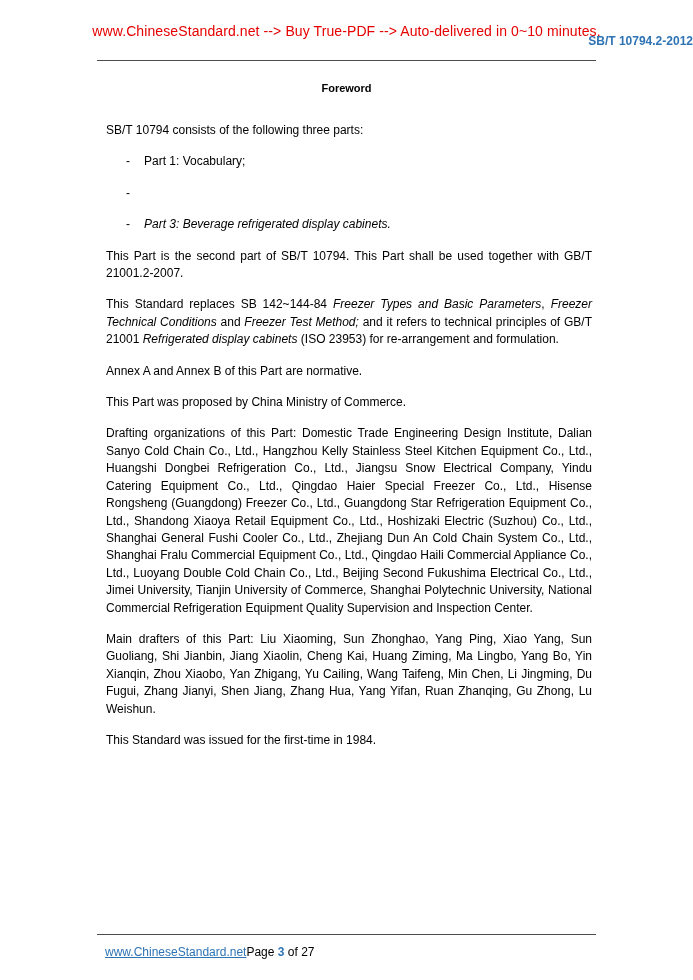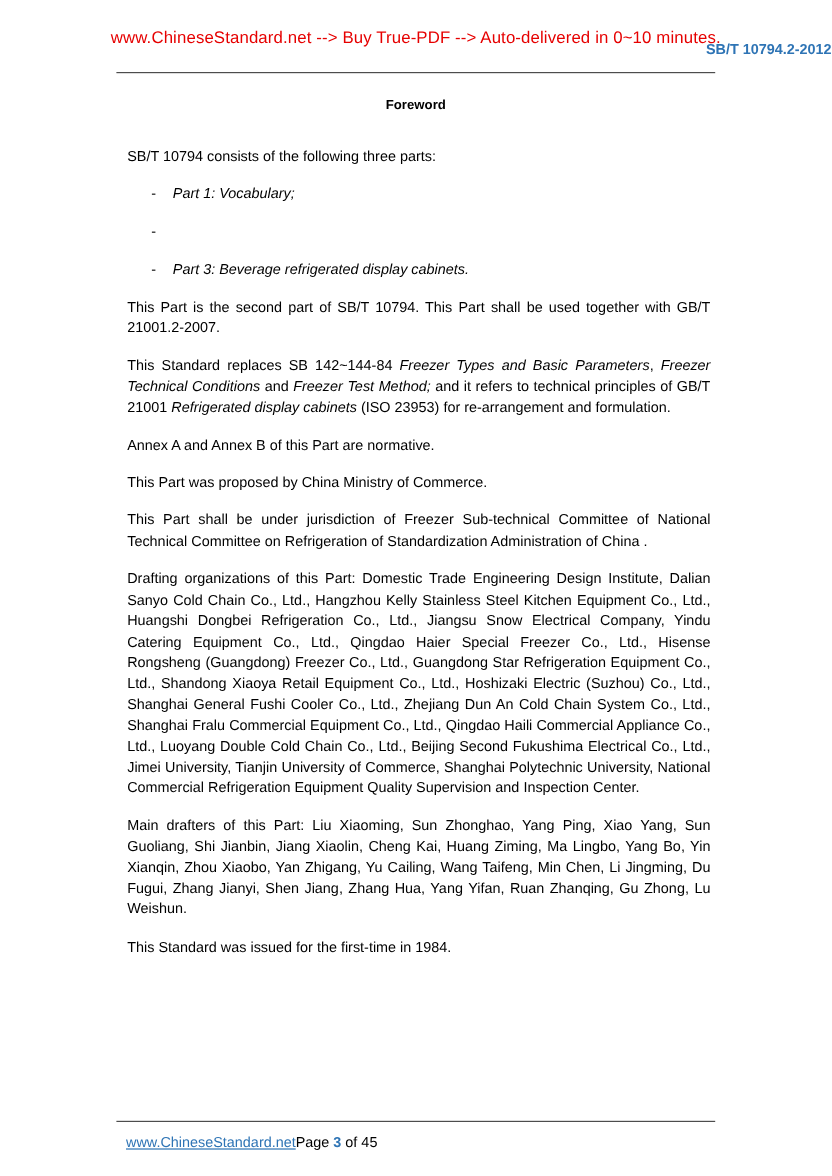--- a/index.html
+++ b/index.html
@@ -100,52 +100,51 @@
   <hr class="rule top-rule">
 
   <h1 class="title">Foreword</h1>
 
   <div class="body-content">
 
     <p class="para"><span>SB/T 10794 consists of the following three parts:</span></p>
 
     <div class="list-item">
       <span class="dash">-</span>
-      <span><span style="font-style: italic;">Part 1: Vocabulary;</span></span>
+      <span><span style="">Part 1: Vocabulary;</span></span>
     </div>
 
     <div class="list-item">
       <span class="dash">-</span>
     </div>
 
     <div class="list-item">
       <span class="dash">-</span>
       <span><span style="font-style: italic; margin-top: 36px;">Part 3: Beverage refrigerated display cabinets.</span></span>
     </div>
 
     <p class="para"><span>This Part is the second part of SB/T 10794. This Part shall be used together with GB/T 21001.2-2007.</span></p>
 
     <p class="para"><span>This Standard replaces SB 142~144-84 </span><span style="font-style: italic;">Freezer Types and Basic Parameters</span><span>, </span><span style="font-style: italic;">Freezer Technical Conditions</span><span> and </span><span style="font-style: italic;">Freezer Test Method;</span><span> and it refers to technical principles of GB/T 21001 </span><span style="font-style: italic;">Refrigerated display cabinets</span><span> (ISO 23953) for re-arrangement and formulation.</span></p>
 
     <p class="para"><span>Annex A and Annex B of this Part are normative.</span></p>
 
     <p class="para"><span>This Part was proposed by China Ministry of Commerce.</span></p>
 
-    <p class="para"><span>This Part shall be under jurisdiction of Freezer Sub-technical Committee of National Technical Committee on Refrigeration of Standardization Administration of China .</span></p>
 
     <p class="para"><span>Drafting organizations of this Part: Domestic Trade Engineering Design Institute, Dalian Sanyo Cold Chain Co., Ltd., Hangzhou Kelly Stainless Steel Kitchen Equipment Co., Ltd., Huangshi Dongbei Refrigeration Co., Ltd., Jiangsu Snow Electrical Company, Yindu Catering Equipment Co., Ltd., Qingdao Haier Special Freezer Co., Ltd., Hisense Rongsheng (Guangdong) Freezer Co., Ltd., Guangdong Star Refrigeration Equipment Co., Ltd., Shandong Xiaoya Retail Equipment Co., Ltd., Hoshizaki Electric (Suzhou) Co., Ltd., Shanghai General Fushi Cooler Co., Ltd., Zhejiang Dun An Cold Chain System Co., Ltd., Shanghai Fralu Commercial Equipment Co., Ltd., Qingdao Haili Commercial Appliance Co., Ltd., Luoyang Double Cold Chain Co., Ltd., Beijing Second Fukushima Electrical Co., Ltd., Jimei University, Tianjin University of Commerce, Shanghai Polytechnic University, National Commercial Refrigeration Equipment Quality Supervision and Inspection Center.</span></p>
 
     <p class="para"><span>Main drafters of this Part: Liu Xiaoming, Sun Zhonghao, Yang Ping, Xiao Yang, Sun Guoliang, Shi Jianbin, Jiang Xiaolin, Cheng Kai, Huang Ziming, Ma Lingbo, Yang Bo, Yin Xianqin, Zhou Xiaobo, Yan Zhigang, Yu Cailing, Wang Taifeng, Min Chen, Li Jingming, Du Fugui, Zhang Jianyi, Shen Jiang, Zhang Hua, Yang Yifan, Ruan Zhanqing, Gu Zhong, Lu Weishun.</span></p>
 
     <p class="para"><span>This Standard was issued for the first-time in 1984.</span></p>
 
   </div>
 
   <hr class="rule bottom-rule">
 
   <div class="footer-row">
     <span class="footer-link">www.ChineseStandard.net</span>
     <span class="page-indicator">
-      <span>Page </span><span class="pg-num">3</span><span> of 45</span>
+      <span>Page </span><span class="pg-num">3</span><span> of 27</span>
     </span>
   </div>
 
 </div>
 
 </body></html>

